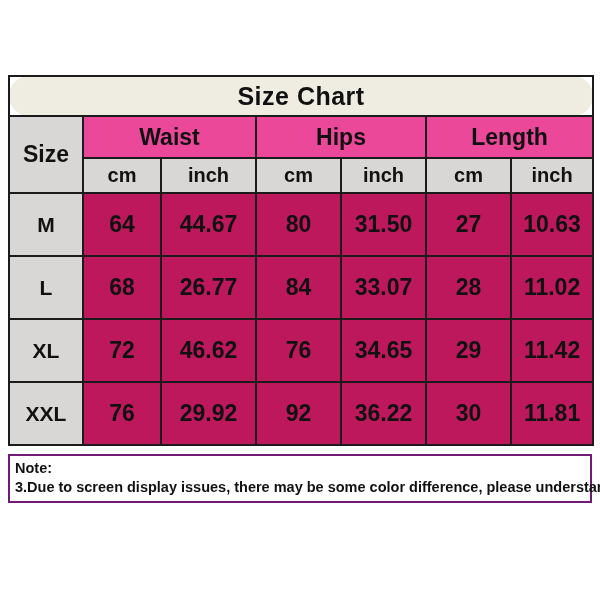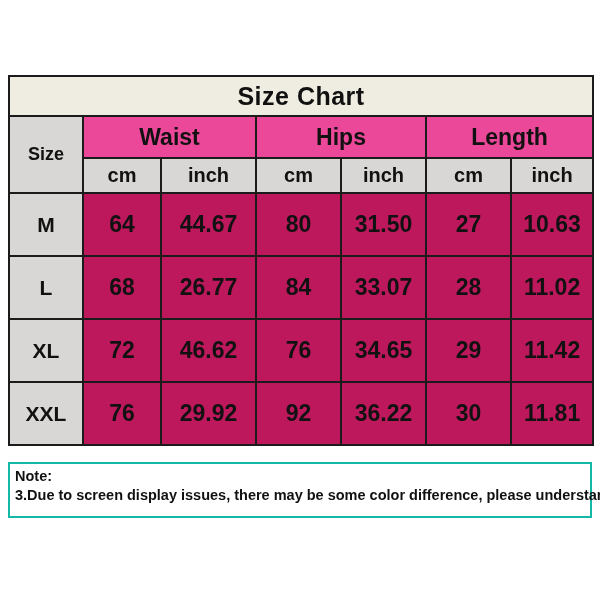--- a/index.html
+++ b/index.html
@@ -31,51 +31,52 @@
     vertical-align: middle;
     font-weight: bold;
     overflow: hidden;
     white-space: nowrap;
   }
   .title-row td {
     background: #efede2;
     height: 40px;
     font-size: 25px;
     letter-spacing: 0.5px;
+    border-radius: 20px;
   }
   .group-row th {
     background: #ec4899;
     height: 42px;
     font-size: 23px;
   }
   .unit-row th {
     background: #d8d7d5;
     height: 35px;
     font-size: 20px;
   }
   th.size-head {
     background: #d8d7d5;
-    font-size: 18px;
+    font-size: 23px;
   }
   .data-row td {
     height: 63px;
     font-size: 23px;
   }
   .data-row td.size-label {
     background: #d8d7d5;
     font-size: 21px;
   }
   .data-row td.val {
     background: #be185d;
   }
   .notes-box {
-    border: 2px solid #14b8a6;
+    border: 2px solid #701a75;
     background: #ffffff;
-    margin-top: 16px;
-    padding: 3px 5px 12px 5px;
+    margin-top: 8px;
+    padding: 3px 5px 5px 5px;
   }
   .notes-box .line {
     font-weight: bold;
     font-size: 14.5px;
     line-height: 18.5px;
     white-space: nowrap;
   }
 </style>
 </head>
 <body>

